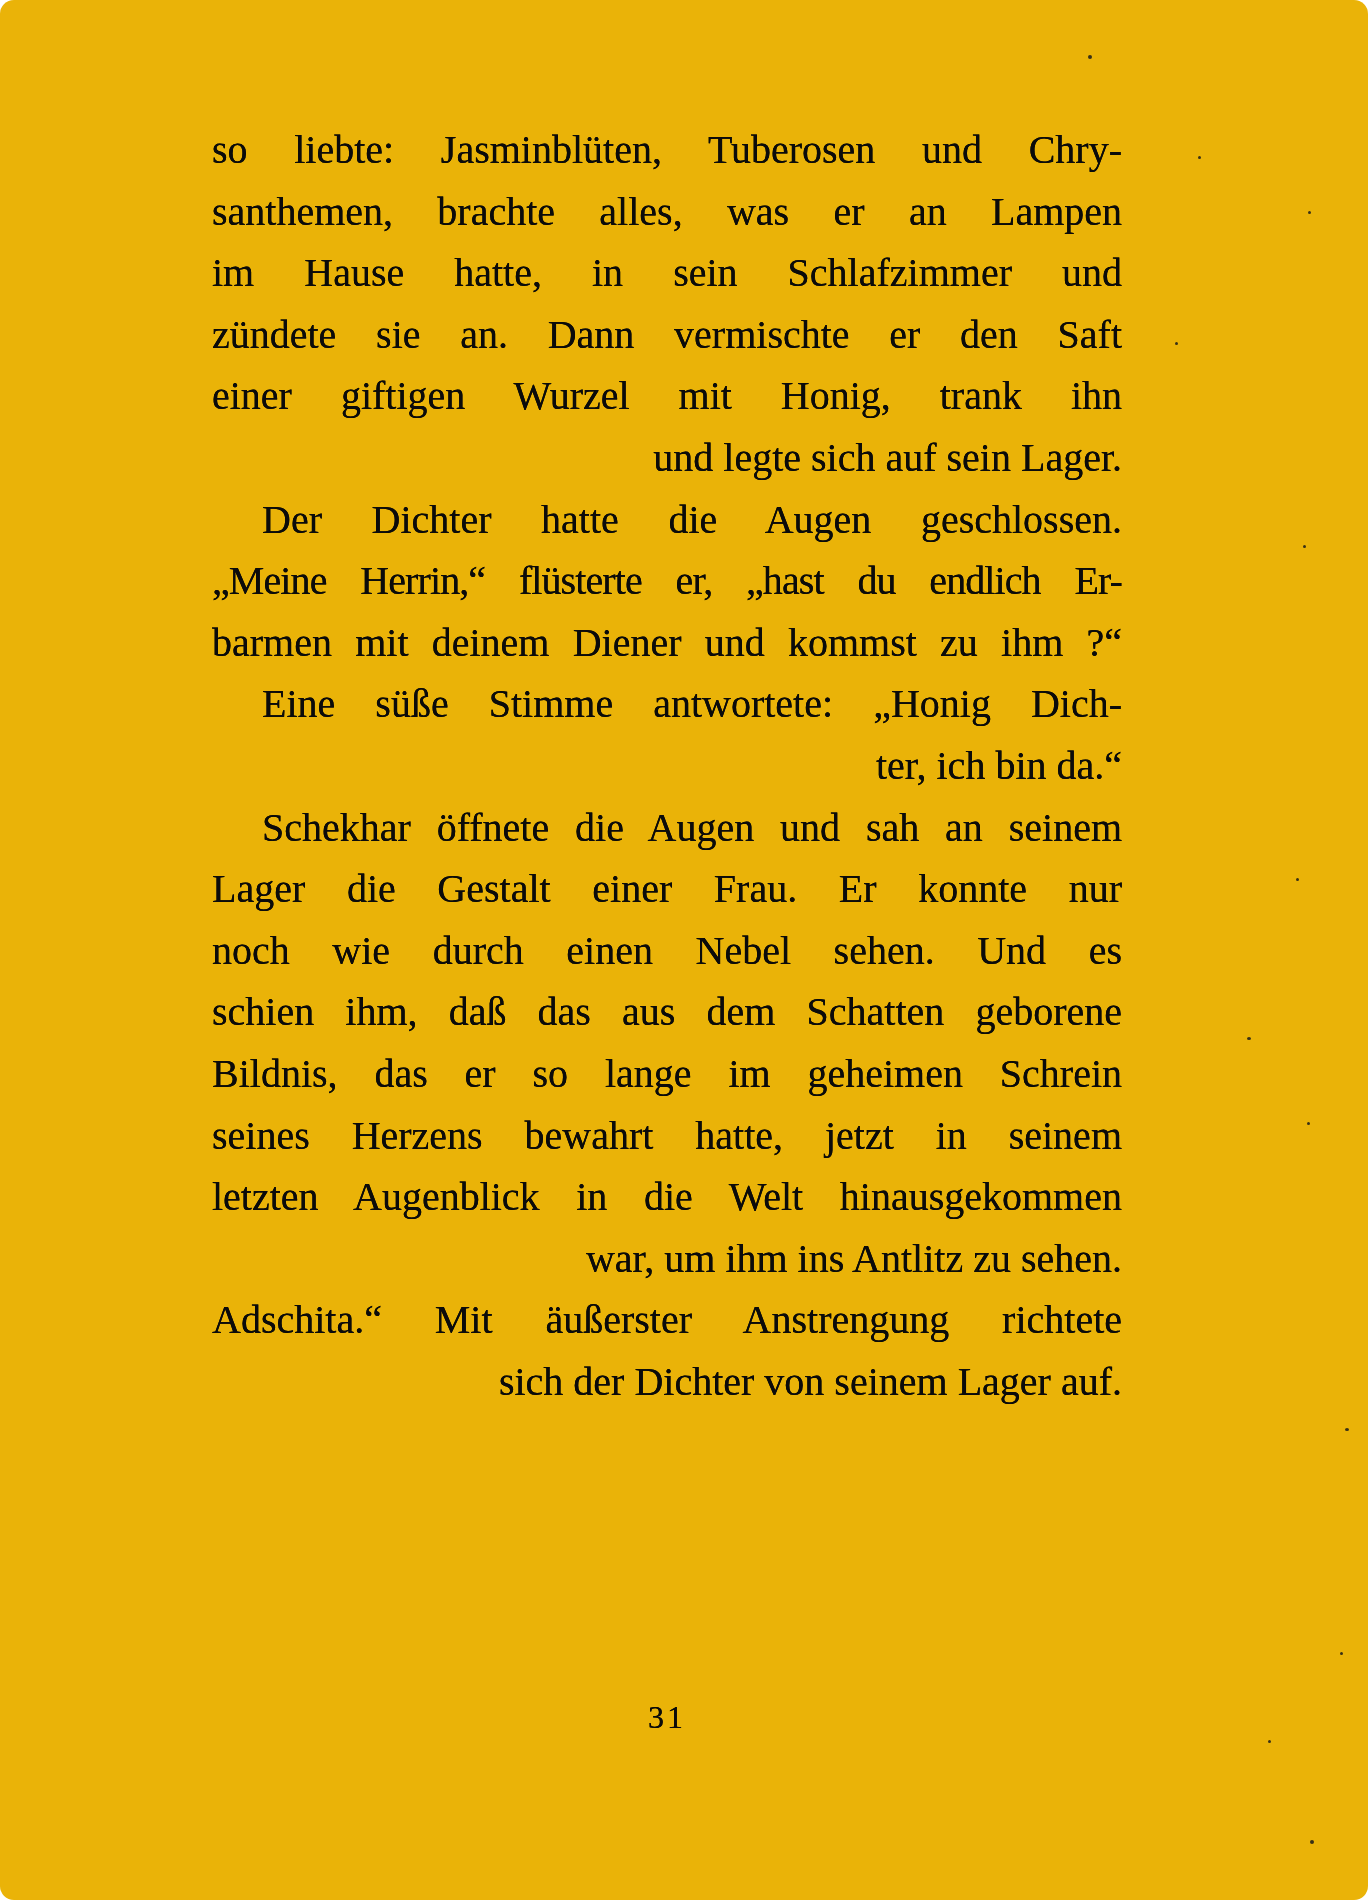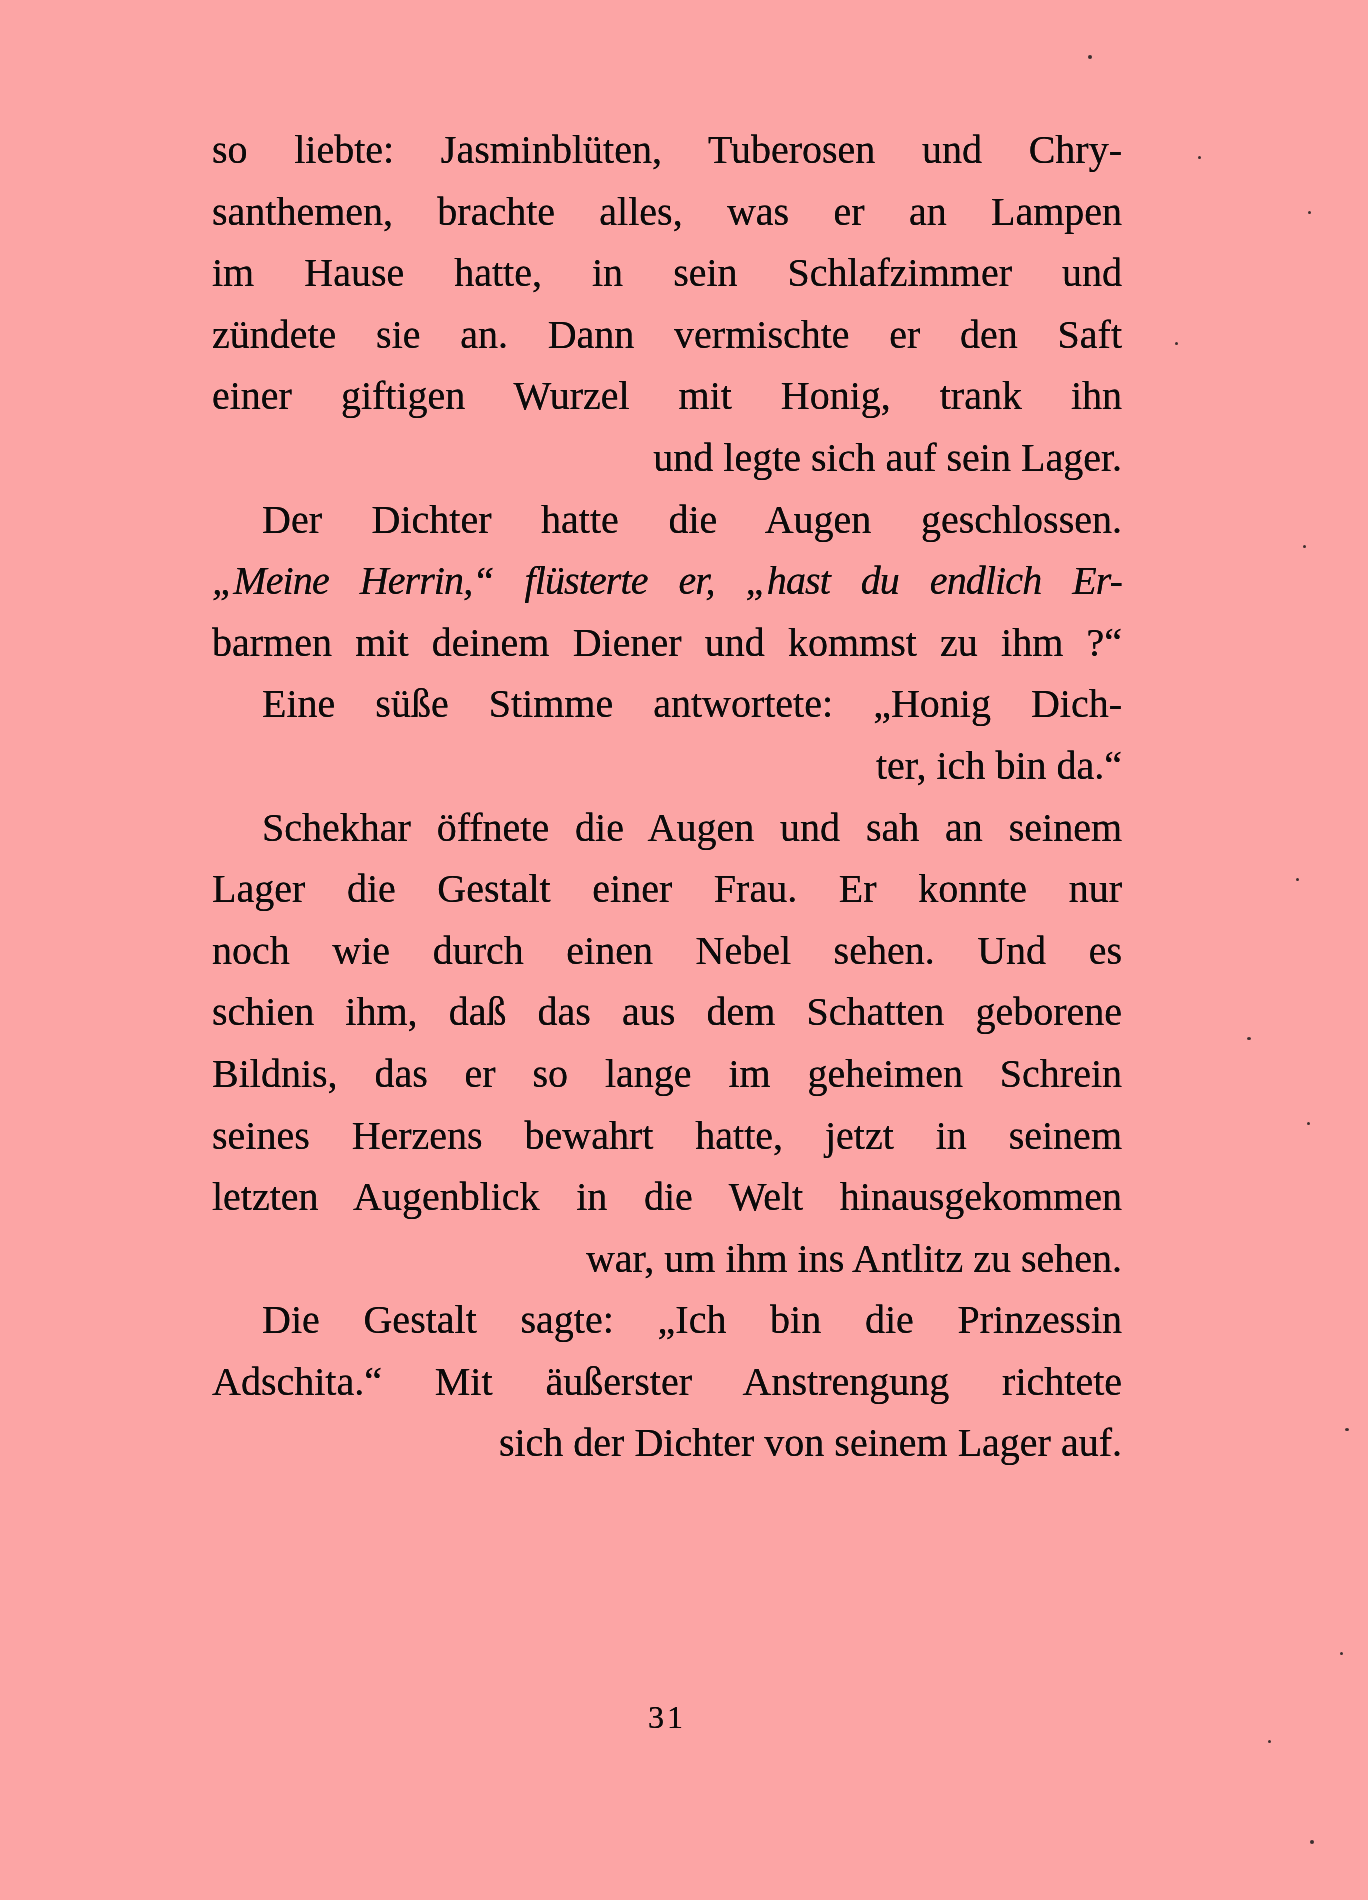--- a/index.html
+++ b/index.html
@@ -9,21 +9,22 @@
   body {
     width: 1368px;
     height: 1900px;
     background: #ffffff;
     position: relative;
     overflow: hidden;
   }
   .page {
     position: absolute;
     inset: 0;
-    background: #fca5a5;
+    background: #eab308;
+    border-radius: 14px;
   }
   .textblock {
     position: absolute;
     left: 212px;
     top: 119px;
     width: 910px;
     font-family: "Liberation Serif", "DejaVu Serif", serif;
     font-size: 40px;
     line-height: 61.6px;
     color: #0b0b0b;
@@ -40,21 +41,20 @@
   .line.endline {
     text-align: right;
     text-align-last: auto;
   }
   .line.indent {
     text-indent: 50px;
   }
   .line.tight {
     letter-spacing: -0.9px;
     word-spacing: -3px;
-    font-style: italic;
   }
   .pagenum {
     position: absolute;
     left: 212px;
     top: 1699px;
     width: 910px;
     text-align: center;
     font-family: "Liberation Serif", "DejaVu Serif", serif;
     font-size: 32px;
     letter-spacing: 3px;
@@ -101,21 +101,20 @@
       <div class="line">Lager die Gestalt einer Frau. Er konnte nur</div>
       <div class="line">noch wie durch einen Nebel sehen. Und es</div>
       <div class="line">schien ihm, daß das aus dem Schatten geborene</div>
       <div class="line">Bildnis, das er so lange im geheimen Schrein</div>
       <div class="line">seines Herzens bewahrt hatte, jetzt in seinem</div>
       <div class="line">letzten Augenblick in die Welt hinausgekommen</div>
       <div class="line endline">war, um ihm ins Antlitz zu sehen.</div>
     </div>
 
     <div class="para">
-      <div class="line indent">Die Gestalt sagte: „Ich bin die Prinzessin</div>
       <div class="line">Adschita.“ Mit äußerster Anstrengung richtete</div>
       <div class="line endline">sich der Dichter von seinem Lager auf.</div>
     </div>
 
   </div>
 
   <div class="pagenum">31</div>
 
   <i class="speck" style="left:1088px; top:55px;   width:4px; height:4px;"></i>
   <i class="speck" style="left:1198px; top:156px;  width:3px; height:3px;"></i>

